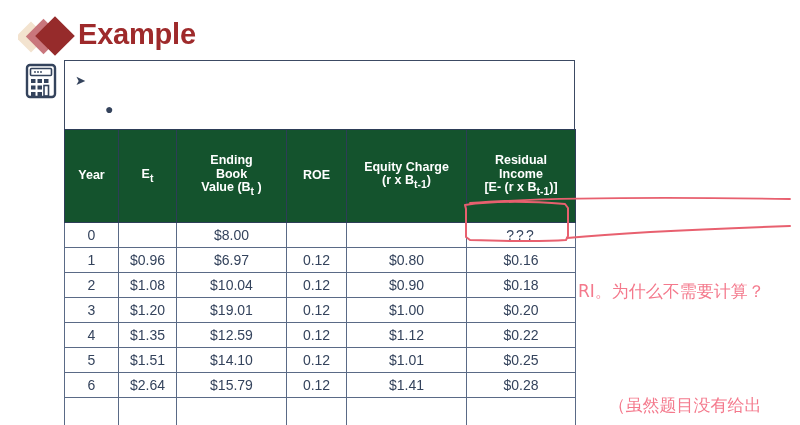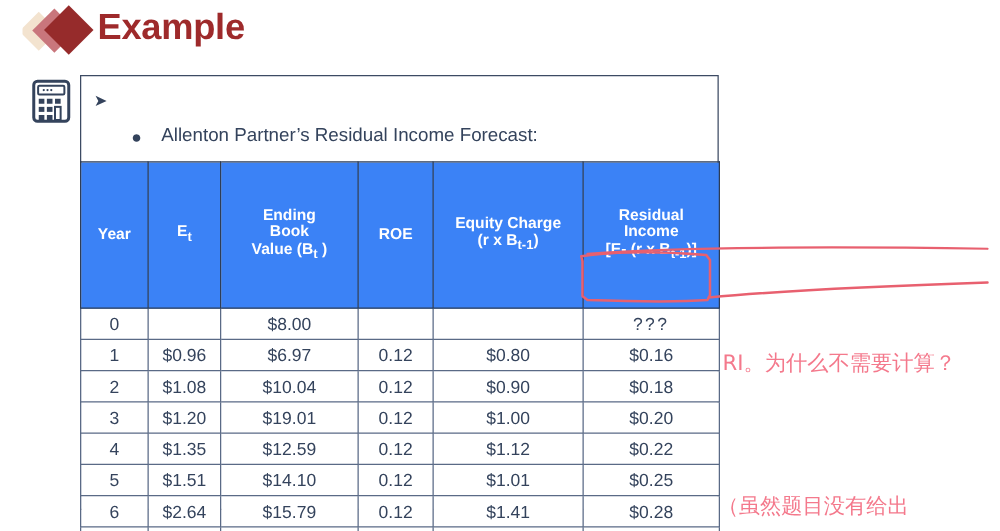--- a/index.html
+++ b/index.html
@@ -2,21 +2,21 @@
 <html><head>
 <meta charset="utf-8">
 <style>
   html,body{margin:0;padding:0;}
   body{
     width:800px;height:425px;overflow:hidden;background:#ffffff;
     font-family:"Liberation Sans","DejaVu Sans",sans-serif;
     position:relative;
   }
   
-  .slide-header{position:absolute;left:0;top:0;width:800px;height:52px;}
+  .slide-header{position:absolute;left:0;top:12px;width:800px;height:52px;}
   .logo{position:absolute;left:18px;top:4px;width:62px;height:44px;}
   .title{
     position:absolute;left:78px;top:6px;
     font-size:29px;font-weight:bold;color:#9e2a2b;letter-spacing:-0.2px;
   }
   
   .calc-icon{position:absolute;left:22px;top:62px;width:38px;height:38px;}
   
   .content-box{
     position:absolute;left:64px;top:60px;width:511px;height:348px;
@@ -33,22 +33,22 @@
   }
   .bullet-l2 .dot{
     width:24px;flex:0 0 24px;line-height:18px;font-size:14px;color:#34435c;
   }
   
   table.ri-table{
     position:absolute;left:-1px;top:68px;width:511px;
     border-collapse:collapse;table-layout:fixed;
   }
   table.ri-table th{
-    background:#3b82f6;color:#ffffff;font-weight:bold;font-size:12.5px;
-    line-height:13.5px;padding:20px 2px;border:1px solid #2d3d57;
+    background:#14532d;color:#ffffff;font-weight:bold;font-size:12.5px;
+    line-height:13.5px;padding:8px 2px;border:1px solid #2d3d57;
     vertical-align:middle;height:76px;
   }
   table.ri-table td{
     border:1px solid #5a6a86;font-size:14px;color:#34435c;
     text-align:center;height:22px;padding:1px 2px;background:#fff;
   }
   td.qcell{color:#f2647a;font-size:15px;letter-spacing:2px;}
   tr.empty-row td{height:26px;}
   
   col.c-year{width:54px;}
@@ -59,21 +59,21 @@
   col.c-ri{width:109px;}
   
   .annot-svg{position:absolute;left:0;top:0;width:800px;height:425px;pointer-events:none;}
   .hand-note{
     position:absolute;left:578px;top:196px;width:218px;
     color:#f4798c;font-size:17px;line-height:38px;
     font-family:"DejaVu Sans",sans-serif;
     white-space:pre;
   }
   .hand-note span{display:block;}
-  .hand-line-2{margin-left:-4px;}
+  .hand-line-2{margin-left:-4px;text-align:center;}
 </style>
 </head>
 <body>
 
 <div class="slide-header">
 
   <div class="logo">
     <svg viewBox="0 0 62 44" width="62" height="44">
       <g transform="translate(2,2)">
         <rect x="0" y="8" width="22" height="22" transform="rotate(45 11 19)" fill="#f3e3cf"></rect>
@@ -105,21 +105,20 @@
 </div>
 
 <div class="content-box">
 
   <div class="bullet-l1">
     <span class="arrow">➤</span>
   </div>
 
   <div class="bullet-l2">
     <span class="dot">●</span>
-    <span>Allenton Partner’s Residual Income Forecast:</span>
   </div>
 
   <table class="ri-table">
     <colgroup>
       <col class="c-year">
         <col class="c-et">
         <col class="c-bv">
       <col class="c-roe">
         <col class="c-eq">
         <col class="c-ri">

